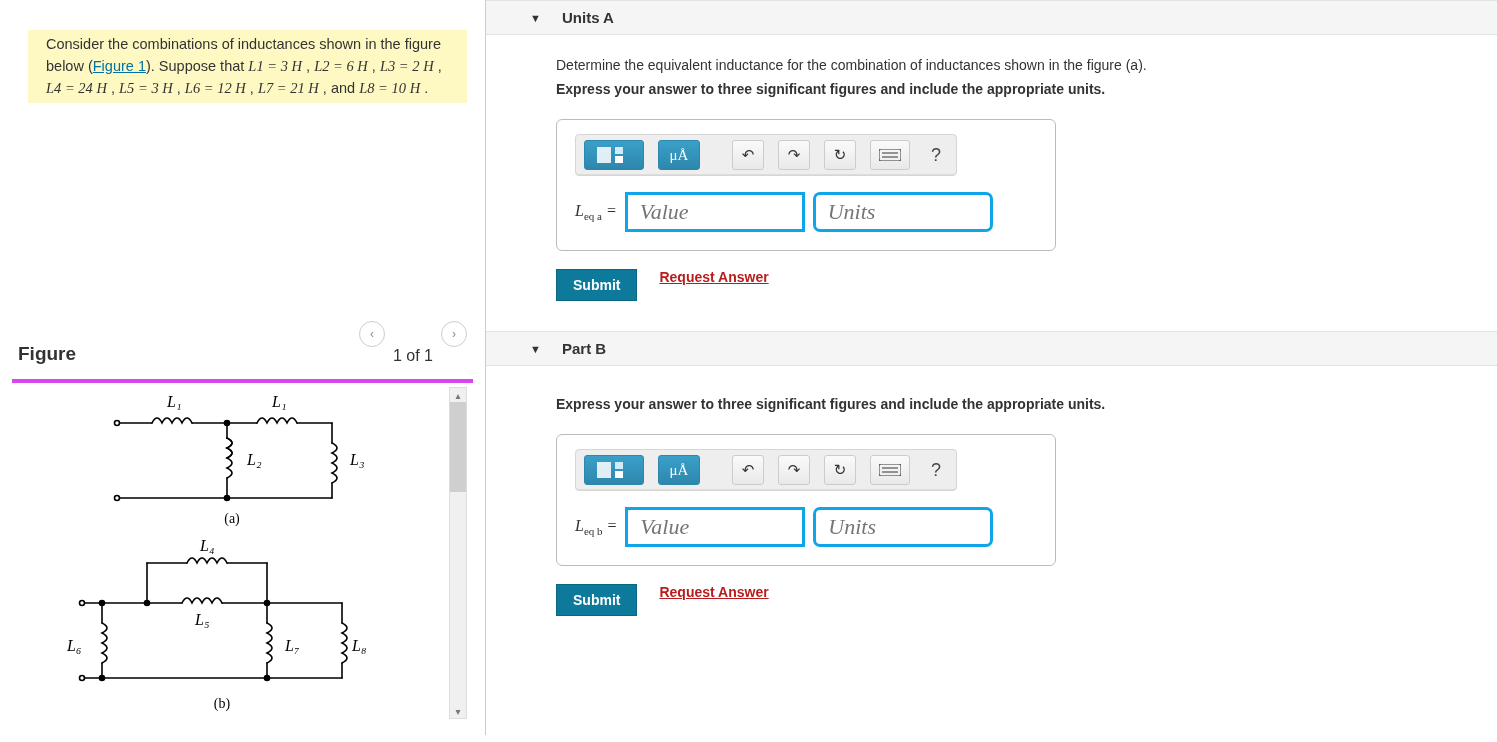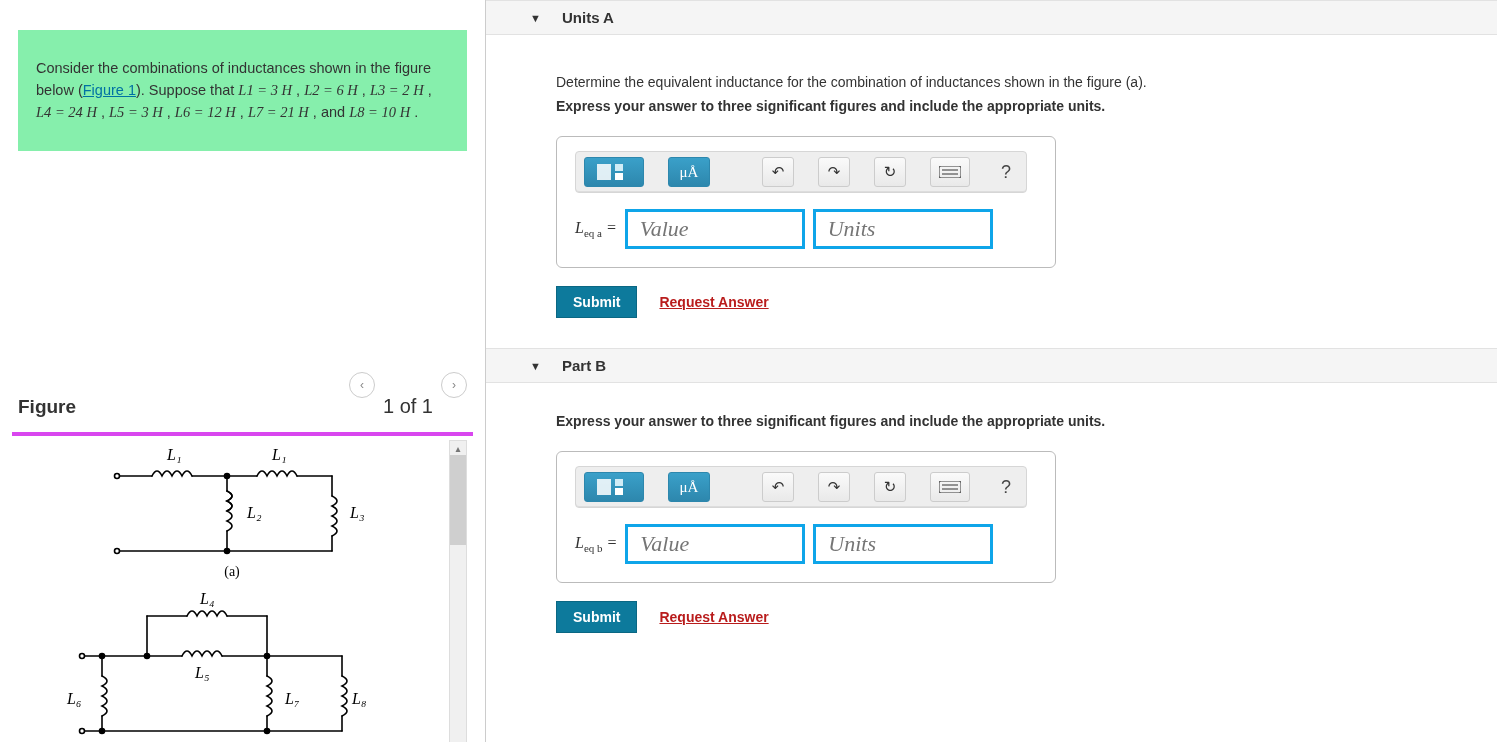--- a/index.html
+++ b/index.html
@@ -17,23 +17,23 @@
     width: 485px;
     padding: 12px;
     box-sizing: border-box;
   }
   .right-col {
     flex: 1;
     border-left: 1px solid #ccc;
     padding: 0;
   }
   .prompt-box {
-    background: #86efac;
-    padding: 28px 18px;
-    margin: 18px 6px 0 6px;
+    background: #fef9c3;
+    padding: 4px 18px;
+    margin: 18px 6px 0 16px;
     line-height: 1.5;
     font-size: 14.5px;
   }
   .prompt-box .link {
     color: #0072a3;
     text-decoration: underline;
     cursor: pointer;
   }
   .ital { font-style: italic; font-family: "Times New Roman", serif; }
   .figure-header {
@@ -57,21 +57,21 @@
   .circle-btn {
     width: 24px; height: 24px;
     border: 1px solid #ccc;
     border-radius: 50%;
     background: #fff;
     display: flex; align-items: center; justify-content: center;
     color: #888;
     cursor: pointer;
     font-size: 12px;
   }
-  .fig-count { font-size: 20px; margin-top: 44px; }
+  .fig-count { font-size: 16px; margin-top: 44px; }
   .figure-body {
     border-top: 4px solid #d946ef;
     margin-top: 14px;
     position: relative;
     height: 340px;
     overflow: hidden;
   }
   .figure-body svg { display: block; }
   .scrollbar {
     position: absolute;
@@ -108,36 +108,36 @@
   .part-header .tri {
     position: absolute;
     left: 44px;
     font-size: 11px;
     color: #333;
   }
   .part-header span.title { margin-left: 32px; }
   .part-body {
     padding: 22px 44px 30px 70px;
   }
-  .instr { margin: 17px 0 6px; }
+  .instr { margin: 0 0 6px; }
   .instr2 { font-weight: bold; margin: 8px 0 22px; }
   .answer-box {
     border: 1px solid #bbb;
     border-radius: 6px;
     padding: 14px 18px 18px;
     width: 462px;
   }
   .toolbar {
     background: #eeeeee;
     border: 1px solid #d6d6d6;
     border-radius: 4px;
     padding: 5px 8px;
     display: inline-flex;
     align-items: center;
-    gap: 24px;
+    gap: 14px;
     box-shadow: inset 0 -1px 0 #ddd;
   }
   .tool-btn {
     width: 30px; height: 28px;
     background: linear-gradient(#fafafa,#e9e9e9);
     border: 1px solid #ccc;
     border-radius: 3px;
     display: flex; align-items: center; justify-content: center;
     cursor: pointer;
     font-size: 15px;
@@ -181,25 +181,25 @@
     height: 40px;
     padding: 0 12px;
     font-family: "Times New Roman", serif;
     font-style: italic;
     font-size: 22px;
     color: #888;
     background: #fff;
     box-sizing: border-box;
   }
   .val-input { width: 180px; }
-  .unit-input { width: 180px; }
+  .unit-input { width: 180px; border-radius: 7px; }
   .submit-row {
     margin-top: 18px;
     display: flex;
-    align-items: center;
+    align-items: flex-start;
     gap: 22px;
   }
   .submit-btn {
     background: #0d7a9c;
     color: #fff;
     border: 1px solid #0a6783;
     padding: 7px 16px;
     font-size: 14px;
     font-weight: bold;
     cursor: pointer;

